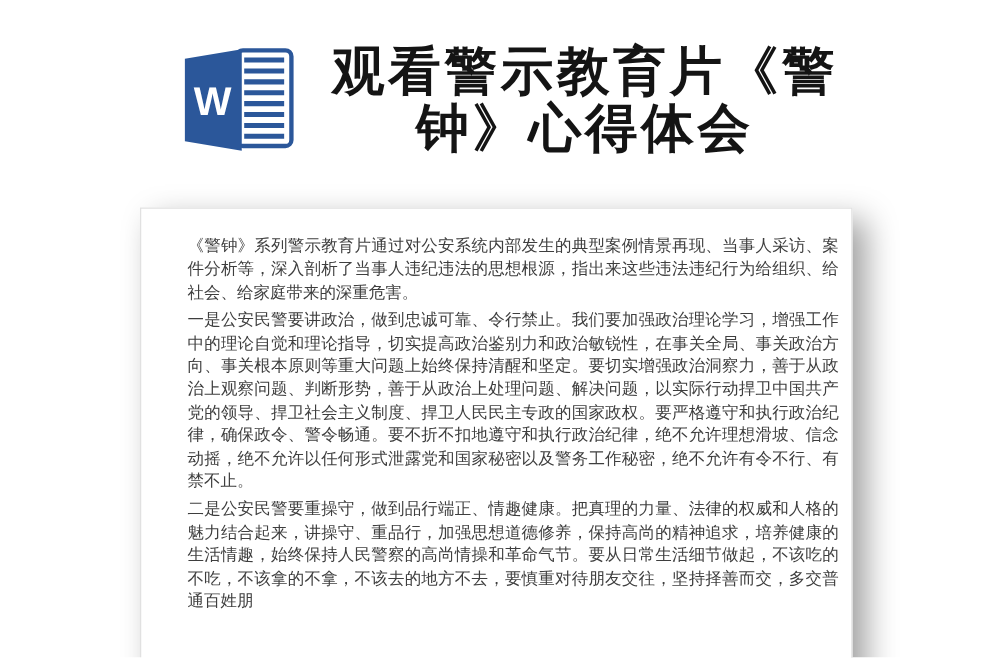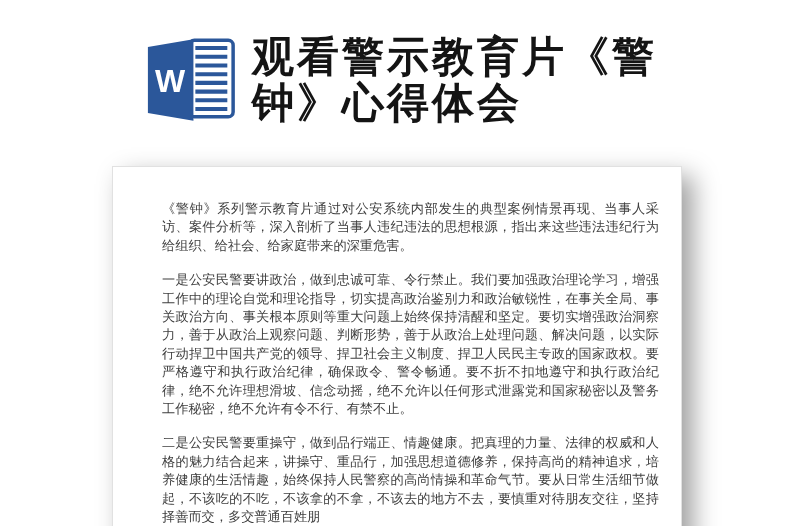--- a/index.html
+++ b/index.html
@@ -36,41 +36,42 @@
   .word-icon svg { width: 100%; height: 100%; display: block; }
   .doc-title {
     margin: 0 0 0 15px;
     width: 432px;
     font-size: 42px;
     line-height: 46px;
     font-weight: 700;
     letter-spacing: 3px;
     color: #141414;
     word-break: break-all;
+    text-align: center;
   }
   
   .paper {
     position: absolute;
     left: 112px;
     top: 166px;
     width: 570px;
     height: 720px; 
     background: #ffffff;
     border: 1px solid #e1e1e1;
     box-shadow: 11px 10px 24px rgba(0, 0, 0, 0.38);
     box-sizing: border-box;
   }
   .paper-body {
     padding: 17px 6px 0 33px;
     font-size: 13.2px;
     line-height: 18.4px;
     color: #3e3e3e;
     text-align: justify;
   }
-  .paper-body p.para { margin: 16px; }
+  .paper-body p.para { margin: 4px; }
 </style>
 </head>
 <body>
 
 <div class="canvas">
 
   <header class="doc-header">
     <span class="word-icon">
       <svg viewBox="0 0 95 88" xmlns="http://www.w3.org/2000/svg">
 

